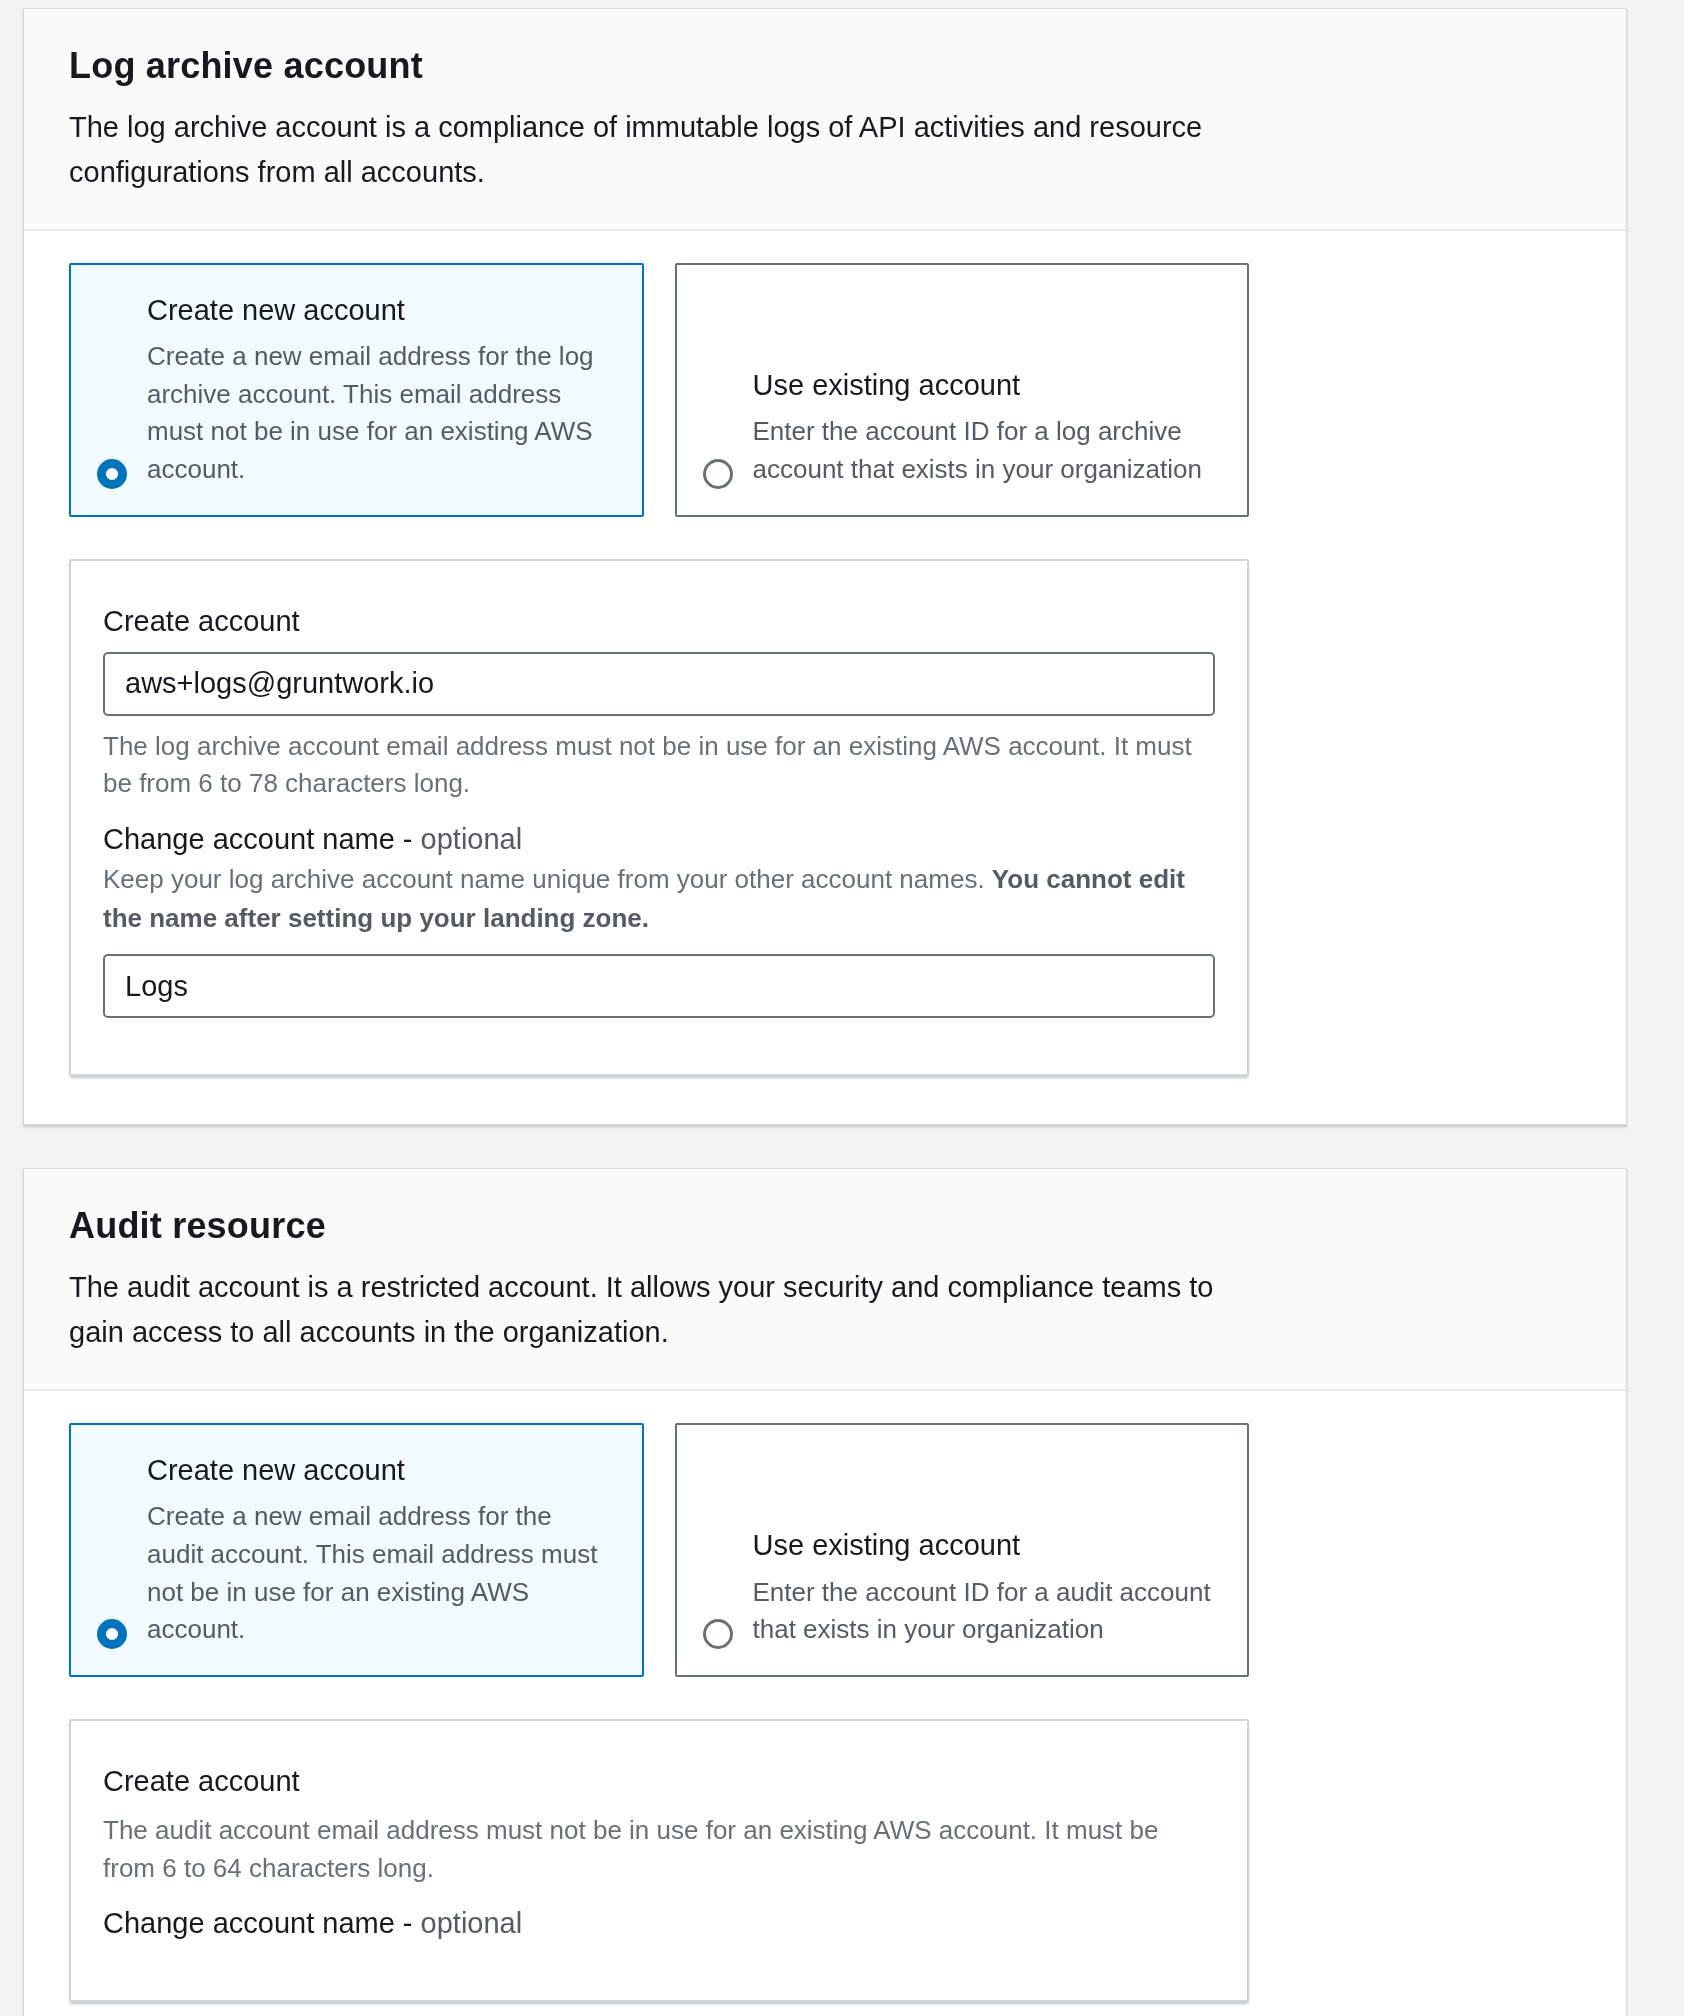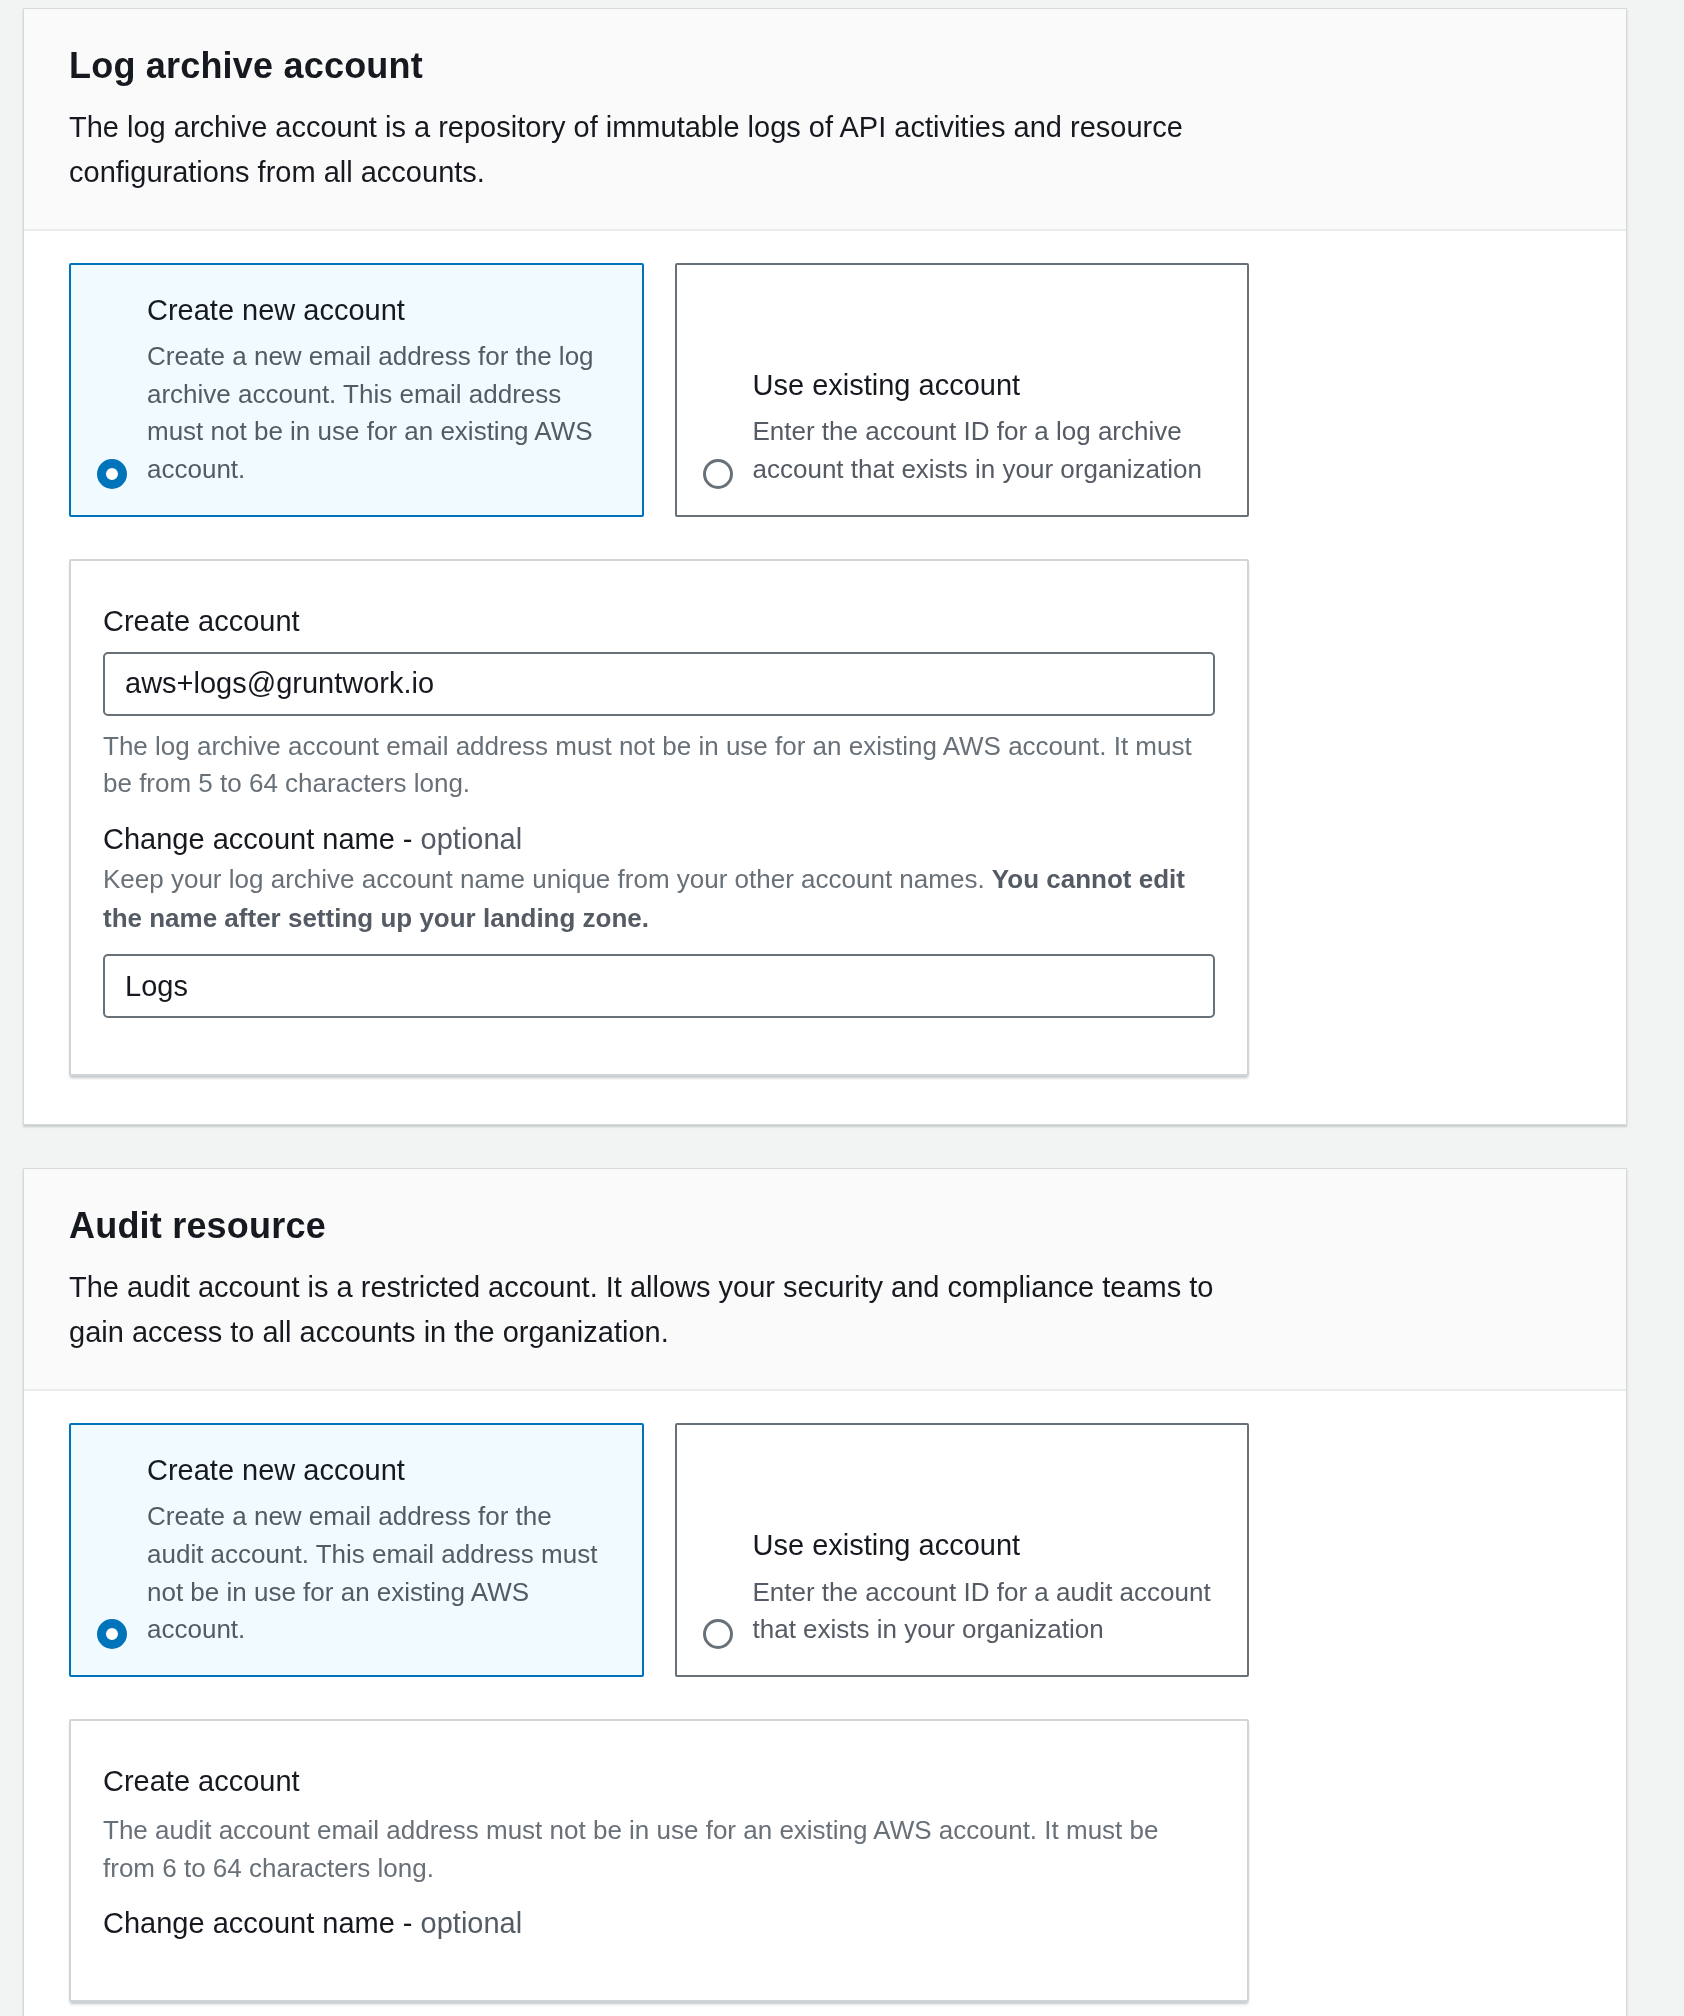--- a/index.html
+++ b/index.html
@@ -118,21 +118,21 @@
   .name-label{margin-top:20px;margin-bottom:4px;}
 </style>
 </head>
 <body>
 
 <div class="page">
 
   <section class="panel">
     <div class="panel-header">
       <h2 class="panel-title">Log archive account</h2>
-      <p class="panel-desc">The log archive account is a repository of immutable logs of API activities and resource configurations from all accounts.</p>
+      <p class="panel-desc">The log archive account is a compliance of immutable logs of API activities and resource configurations from all accounts.</p>
     </div>
     <div class="panel-body">
       <div class="tiles">
         <div class="tile selected">
           <span class="radio"></span>
           <div>
             <div class="tile-label">Create new account</div>
             <div class="tile-desc">Create a new email address for the log archive account. This email address must not be in use for an existing AWS account.</div>
           </div>
         </div>
@@ -141,21 +141,21 @@
           <div>
             <div class="tile-label">Use existing account</div>
             <div class="tile-desc">Enter the account ID for a log archive account that exists in your organization</div>
           </div>
         </div>
       </div>
 
       <div class="form-box">
         <div class="field-label">Create account</div>
         <input class="text-input" type="text" value="aws+logs@gruntwork.io" style="">
-        <div class="field-help">The log archive account email address must not be in use for an existing AWS account. It must be from 5 to 64 characters long.</div>
+        <div class="field-help">The log archive account email address must not be in use for an existing AWS account. It must be from 6 to 78 characters long.</div>
         <div class="field-label name-label">
           <span>Change account name -</span>
           <span class="optional">optional</span>
         </div>
         <div class="field-hint">
           <span>Keep your log archive account name unique from your other account names. </span><b>You cannot edit the name after setting up your landing zone.</b>
         </div>
         <input class="text-input" type="text" value="Logs" style="">
       </div>
     </div>

